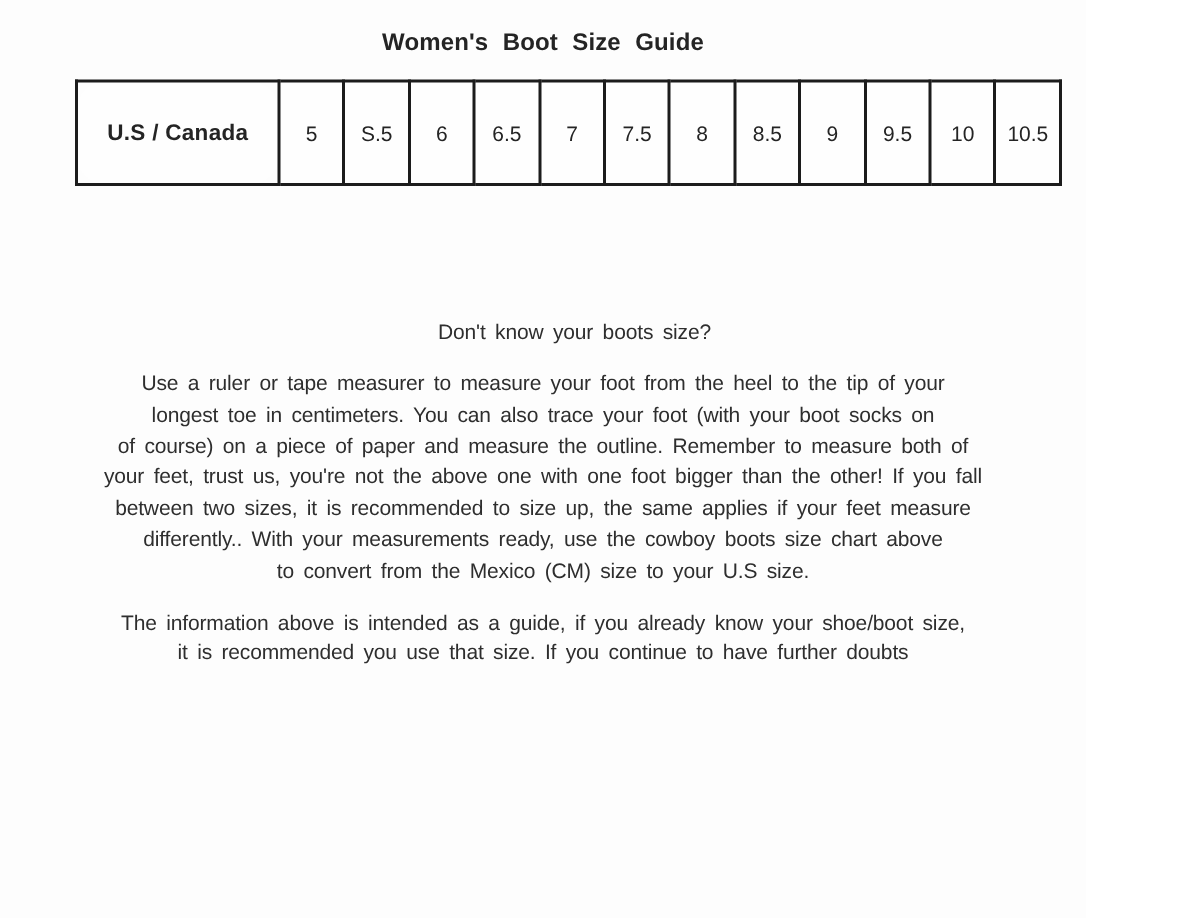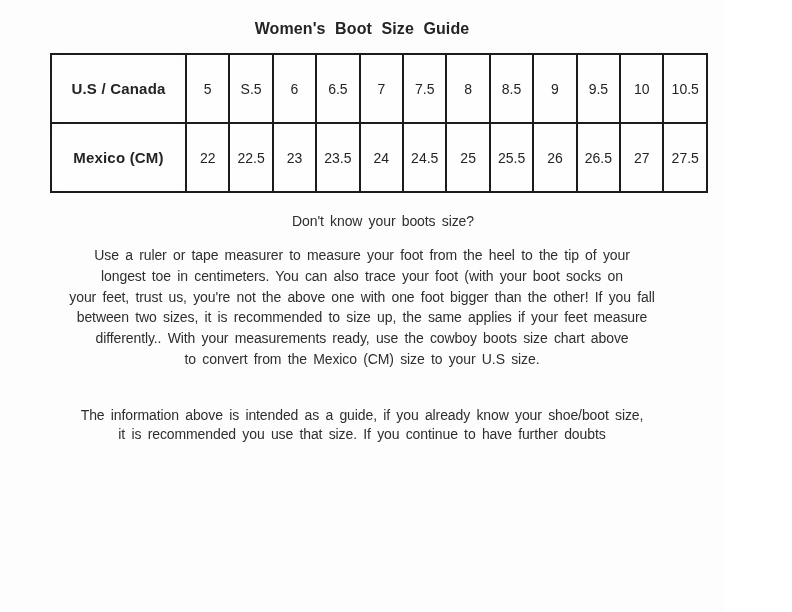--- a/index.html
+++ b/index.html
@@ -112,43 +112,29 @@
         <td>6.5</td>
         <td>7</td>
         <td>7.5</td>
         <td>8</td>
         <td>8.5</td>
         <td>9</td>
         <td>9.5</td>
         <td>10</td>
         <td>10.5</td>
       </tr>
-      <tr>
-        <th>Mexico (CM)</th>
-        <td>22</td>
-        <td>22.5</td>
-        <td>23</td>
-        <td>23.5</td>
-        <td>24</td>
-        <td>24.5</td>
-        <td>25</td>
-        <td>25.5</td>
-        <td>26</td>
-        <td>26.5</td>
-        <td>27</td>
-        <td>27.5</td>
-      </tr>
     </tbody>
   </table>
 
   <div class="question">Don't know your boots size?</div>
 
   <div class="para para1">
     <div>Use a ruler or tape measurer to measure your foot from the heel to the tip of your</div>
     <div>longest toe in centimeters. You can also trace your foot (with your boot socks on</div>
+    <div>of course) on a piece of paper and measure the outline. Remember to measure both of</div>
     <div>your feet, trust us, you're not the above one with one foot bigger than the other! If you fall</div>
     <div>between two sizes, it is recommended to size up, the same applies if your feet measure</div>
     <div>differently.. With your measurements ready, use the cowboy boots size chart above</div>
     <div>to convert from the Mexico (CM) size to your U.S size.</div>
   </div>
 
   <div class="para para2">
     <div>The information above is intended as a guide, if you already know your shoe/boot size,</div>
     <div>it is recommended you use that size. If you continue to have further doubts</div>
   </div>

